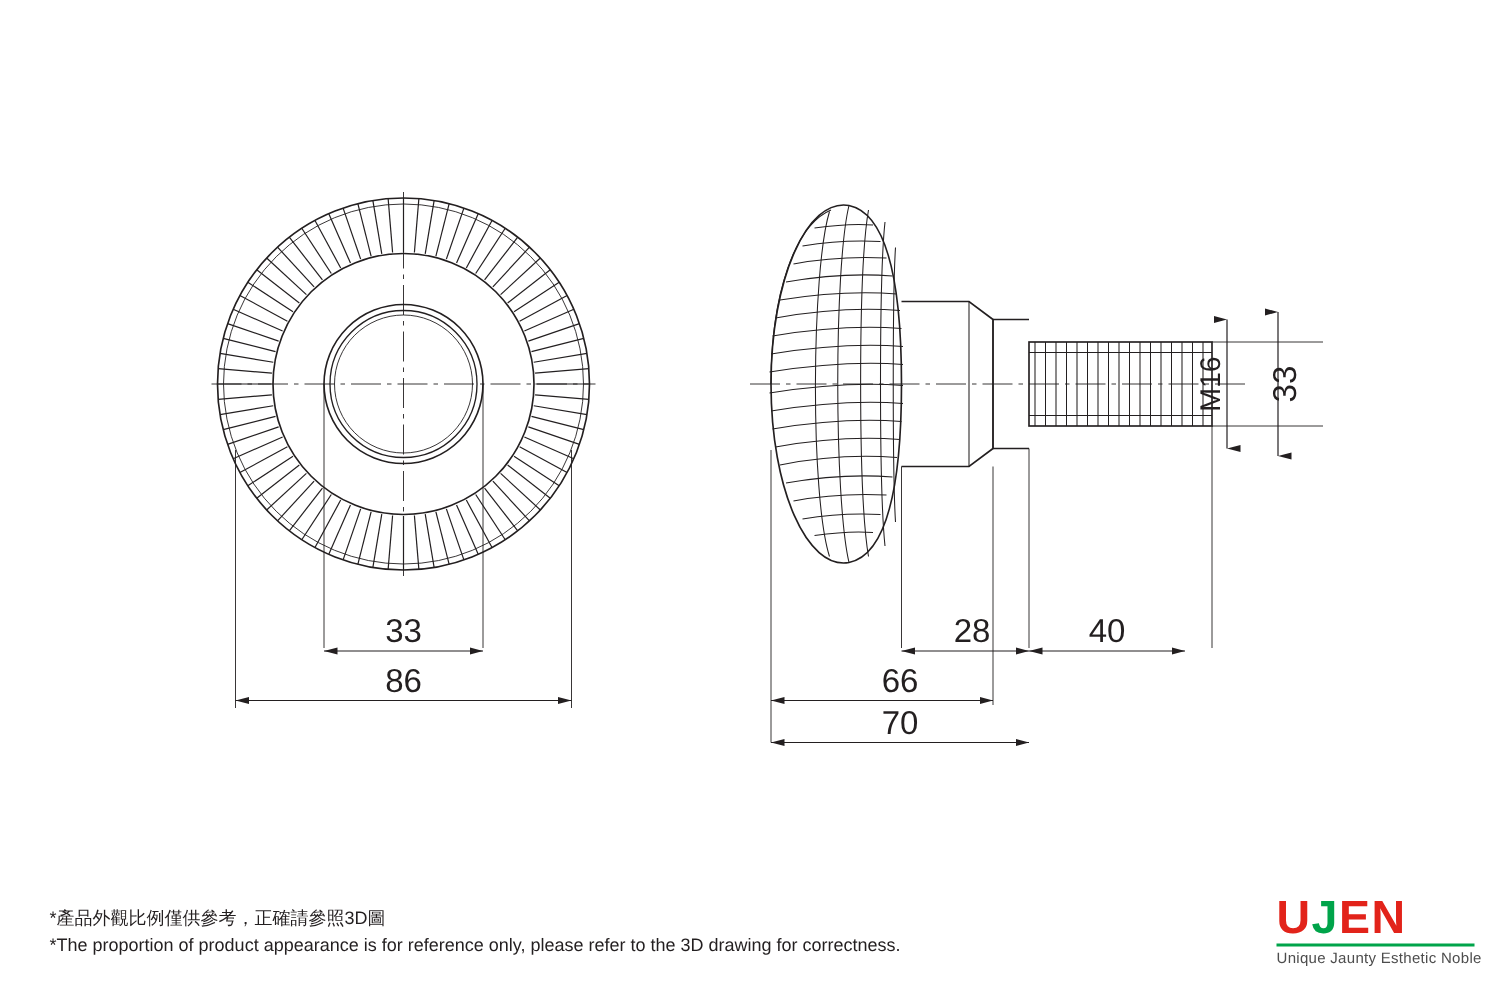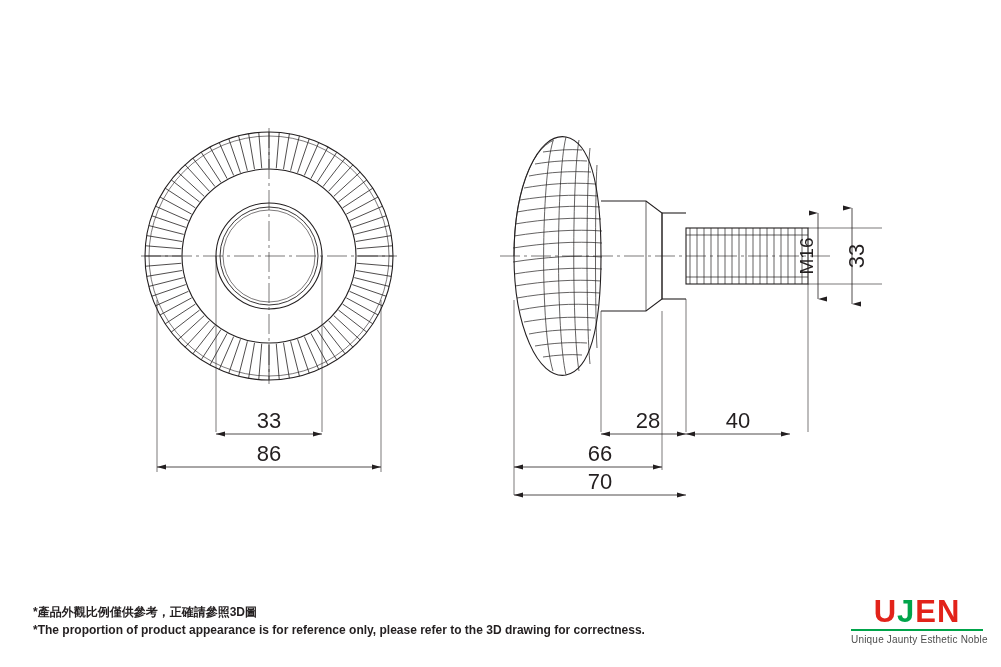--- a/index.html
+++ b/index.html
@@ -33,37 +33,35 @@
     left: 0;
     top: 0;
     width: 1001px;
     height: 600px;
   }
   .notes {
     position: absolute;
     left: 33px;
     bottom: 28px;
     line-height: 1.45;
-    font-weight: bold;
   }
   .note-zh {
     font-size: 12px;
     color: #231f20;
     white-space: nowrap;
   }
   .note-en {
     font-size: 12px;
     color: #231f20;
     white-space: nowrap;
   }
   .logo {
     position: absolute;
     right: 18px;
     bottom: 22px;
-    text-align: center;
     width: 132px;
   }
   .logo-word {
     font-size: 31px;
     font-weight: bold;
     letter-spacing: 1px;
     line-height: 1;
     font-family: "Liberation Sans", sans-serif;
   }
   .logo-word .u { color: #e2231a; }

